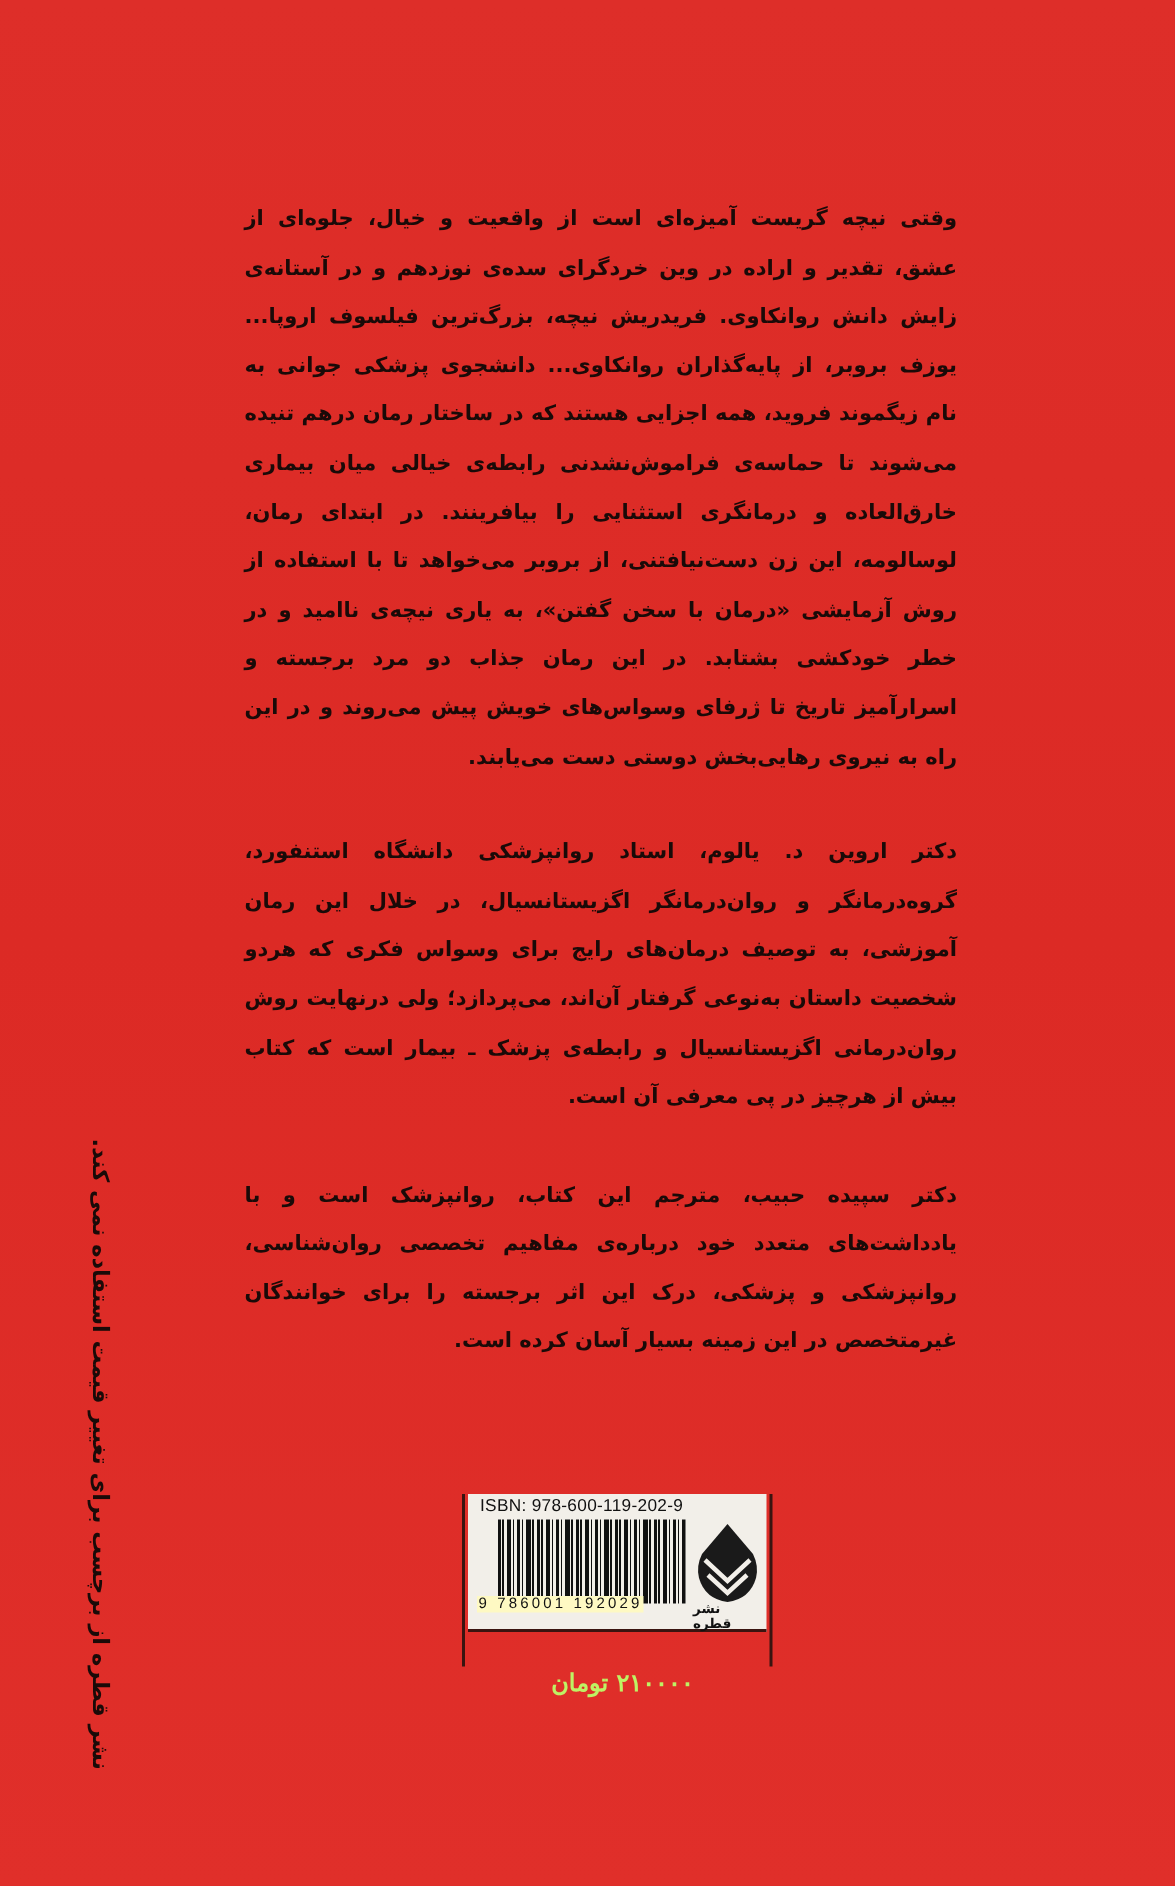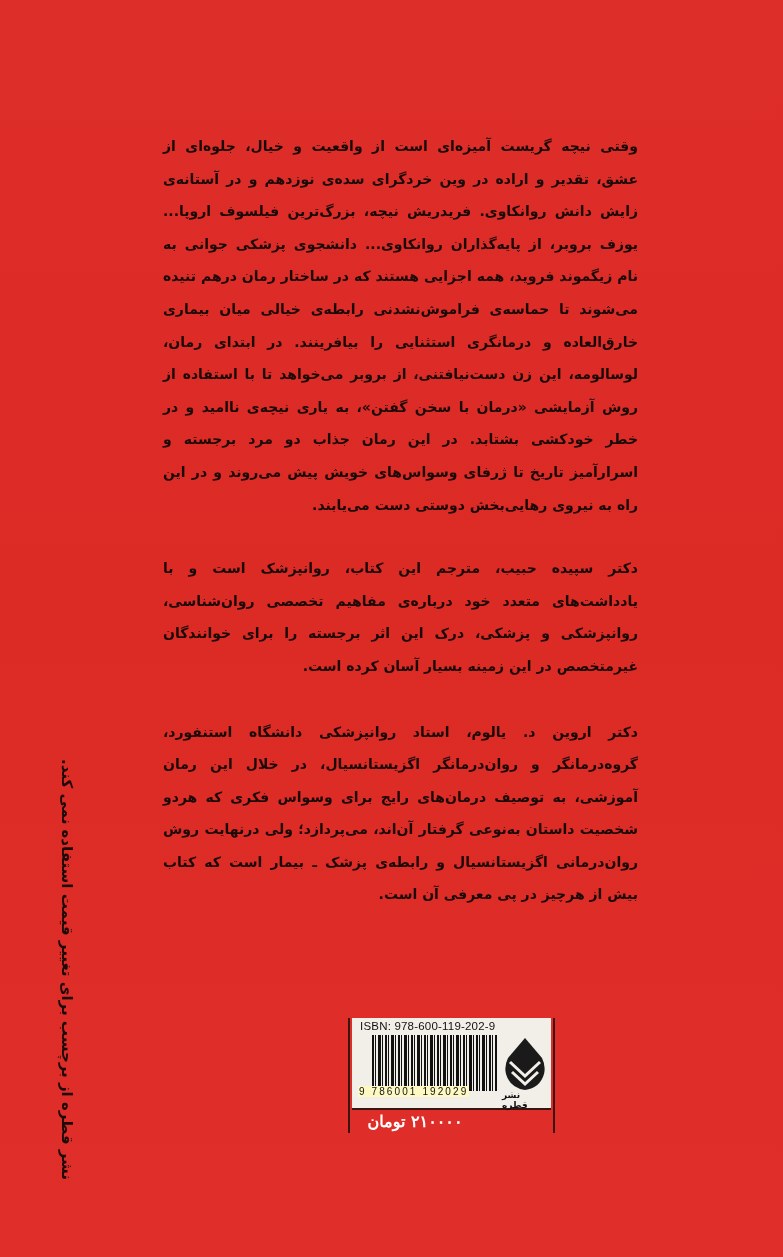--- a/index.html
+++ b/index.html
@@ -18,21 +18,21 @@
   }
   .text-block p { margin:0 0 33px 0; }
   .text-block p.p1 { margin-bottom:31px; }
   .spine-text {
     position:absolute; left:52px; top:780px; width:400px; height:30px;
     transform-origin:0 0; transform: translate(0,0) rotate(90deg) translate(0,-30px);
     direction:rtl; font-size:15px; font-weight:bold; white-space:nowrap;
     line-height:30px; text-align:left;
   }
   .barcode-frame {
-    position:absolute; left:308px; top:1018px; width:207px; height:115px;margin-left:40px;
+    position:absolute; left:308px; top:996px; width:207px; height:115px;
   }
   .frame-left, .frame-right {
     position:absolute; top:0; width:2px; height:115px; background:#3a1410;
   }
   .frame-left { left:0; } .frame-right { right:0; }
   .barcode-box {
     position:absolute; left:4px; top:0; width:199px; height:90px;
     background:#f2efe9; border-bottom:2px solid #3a1410;
   }
   .isbn {
@@ -53,32 +53,32 @@
   .logo {
     position:absolute; left:152px; top:18px; width:42px; height:70px;
   }
   .logo-label {
     position:absolute; left:150px; top:72px; width:46px; font-size:9px;
     font-weight:bold; direction:rtl; text-align:left; color:#111;
   }
   .price {
     position:absolute; left:330px; top:1112px; width:170px;
     direction:rtl; text-align:center; font-size:16px; font-weight:bold;
-    color:#ffffff; font-family:"DejaVu Serif", serif;
+    color:#bef264; font-family:"DejaVu Serif", serif;
   }
 </style>
 </head>
 <body>
 
 <div class="cover">
 
   <div class="text-block">
     <p class="p1">وقتی نیچه گریست آمیزه‌ای است از واقعیت و خیال، جلوه‌ای از عشق، تقدیر و اراده در وین خردگرای سده‌ی نوزدهم و در آستانه‌ی زایش دانش روانکاوی. فریدریش نیچه، بزرگ‌ترین فیلسوف اروپا... یوزف بروبر، از پایه‌گذاران روانکاوی... دانشجوی پزشکی جوانی به نام زیگموند فروید، همه اجزایی هستند که در ساختار رمان درهم تنیده می‌شوند تا حماسه‌ی فراموش‌نشدنی رابطه‌ی خیالی میان بیماری خارق‌العاده و درمانگری استثنایی را بیافرینند. در ابتدای رمان، لوسالومه، این زن دست‌نیافتنی، از بروبر می‌خواهد تا با استفاده از روش آزمایشی «درمان با سخن گفتن»، به یاری نیچه‌ی ناامید و در خطر خودکشی بشتابد. در این رمان جذاب دو مرد برجسته و اسرارآمیز تاریخ تا ژرفای وسواس‌های خویش پیش می‌روند و در این راه به نیروی رهایی‌بخش دوستی دست می‌یابند.</p>
+    <p>دکتر اروین د. یالوم، استاد روانپزشکی دانشگاه استنفورد، گروه‌درمانگر و روان‌درمانگر اگزیستانسیال، در خلال این رمان آموزشی، به توصیف درمان‌های رایج برای وسواس فکری که هردو شخصیت داستان به‌نوعی گرفتار آن‌اند، می‌پردازد؛ ولی درنهایت روش روان‌درمانی اگزیستانسیال و رابطه‌ی پزشک ـ بیمار است که کتاب بیش از هرچیز در پی معرفی آن است.</p>
     <p>دکتر سپیده حبیب، مترجم این کتاب، روانپزشک است و با یادداشت‌های متعدد خود درباره‌ی مفاهیم تخصصی روان‌شناسی، روانپزشکی و پزشکی، درک این اثر برجسته را برای خوانندگان غیرمتخصص در این زمینه بسیار آسان کرده است.</p>
-    <p>دکتر اروین د. یالوم، استاد روانپزشکی دانشگاه استنفورد، گروه‌درمانگر و روان‌درمانگر اگزیستانسیال، در خلال این رمان آموزشی، به توصیف درمان‌های رایج برای وسواس فکری که هردو شخصیت داستان به‌نوعی گرفتار آن‌اند، می‌پردازد؛ ولی درنهایت روش روان‌درمانی اگزیستانسیال و رابطه‌ی پزشک ـ بیمار است که کتاب بیش از هرچیز در پی معرفی آن است.</p>
   </div>
 
   <div class="spine-text">نشر قطره از برچسب برای تغییر قیمت استفاده نمی کند.</div>
 
   <div class="barcode-frame">
     <div class="frame-left"></div>
     <div class="frame-right"></div>
     <div class="barcode-box">
       <div class="isbn">ISBN: 978-600-119-202-9</div>
       <div class="bars"></div>

